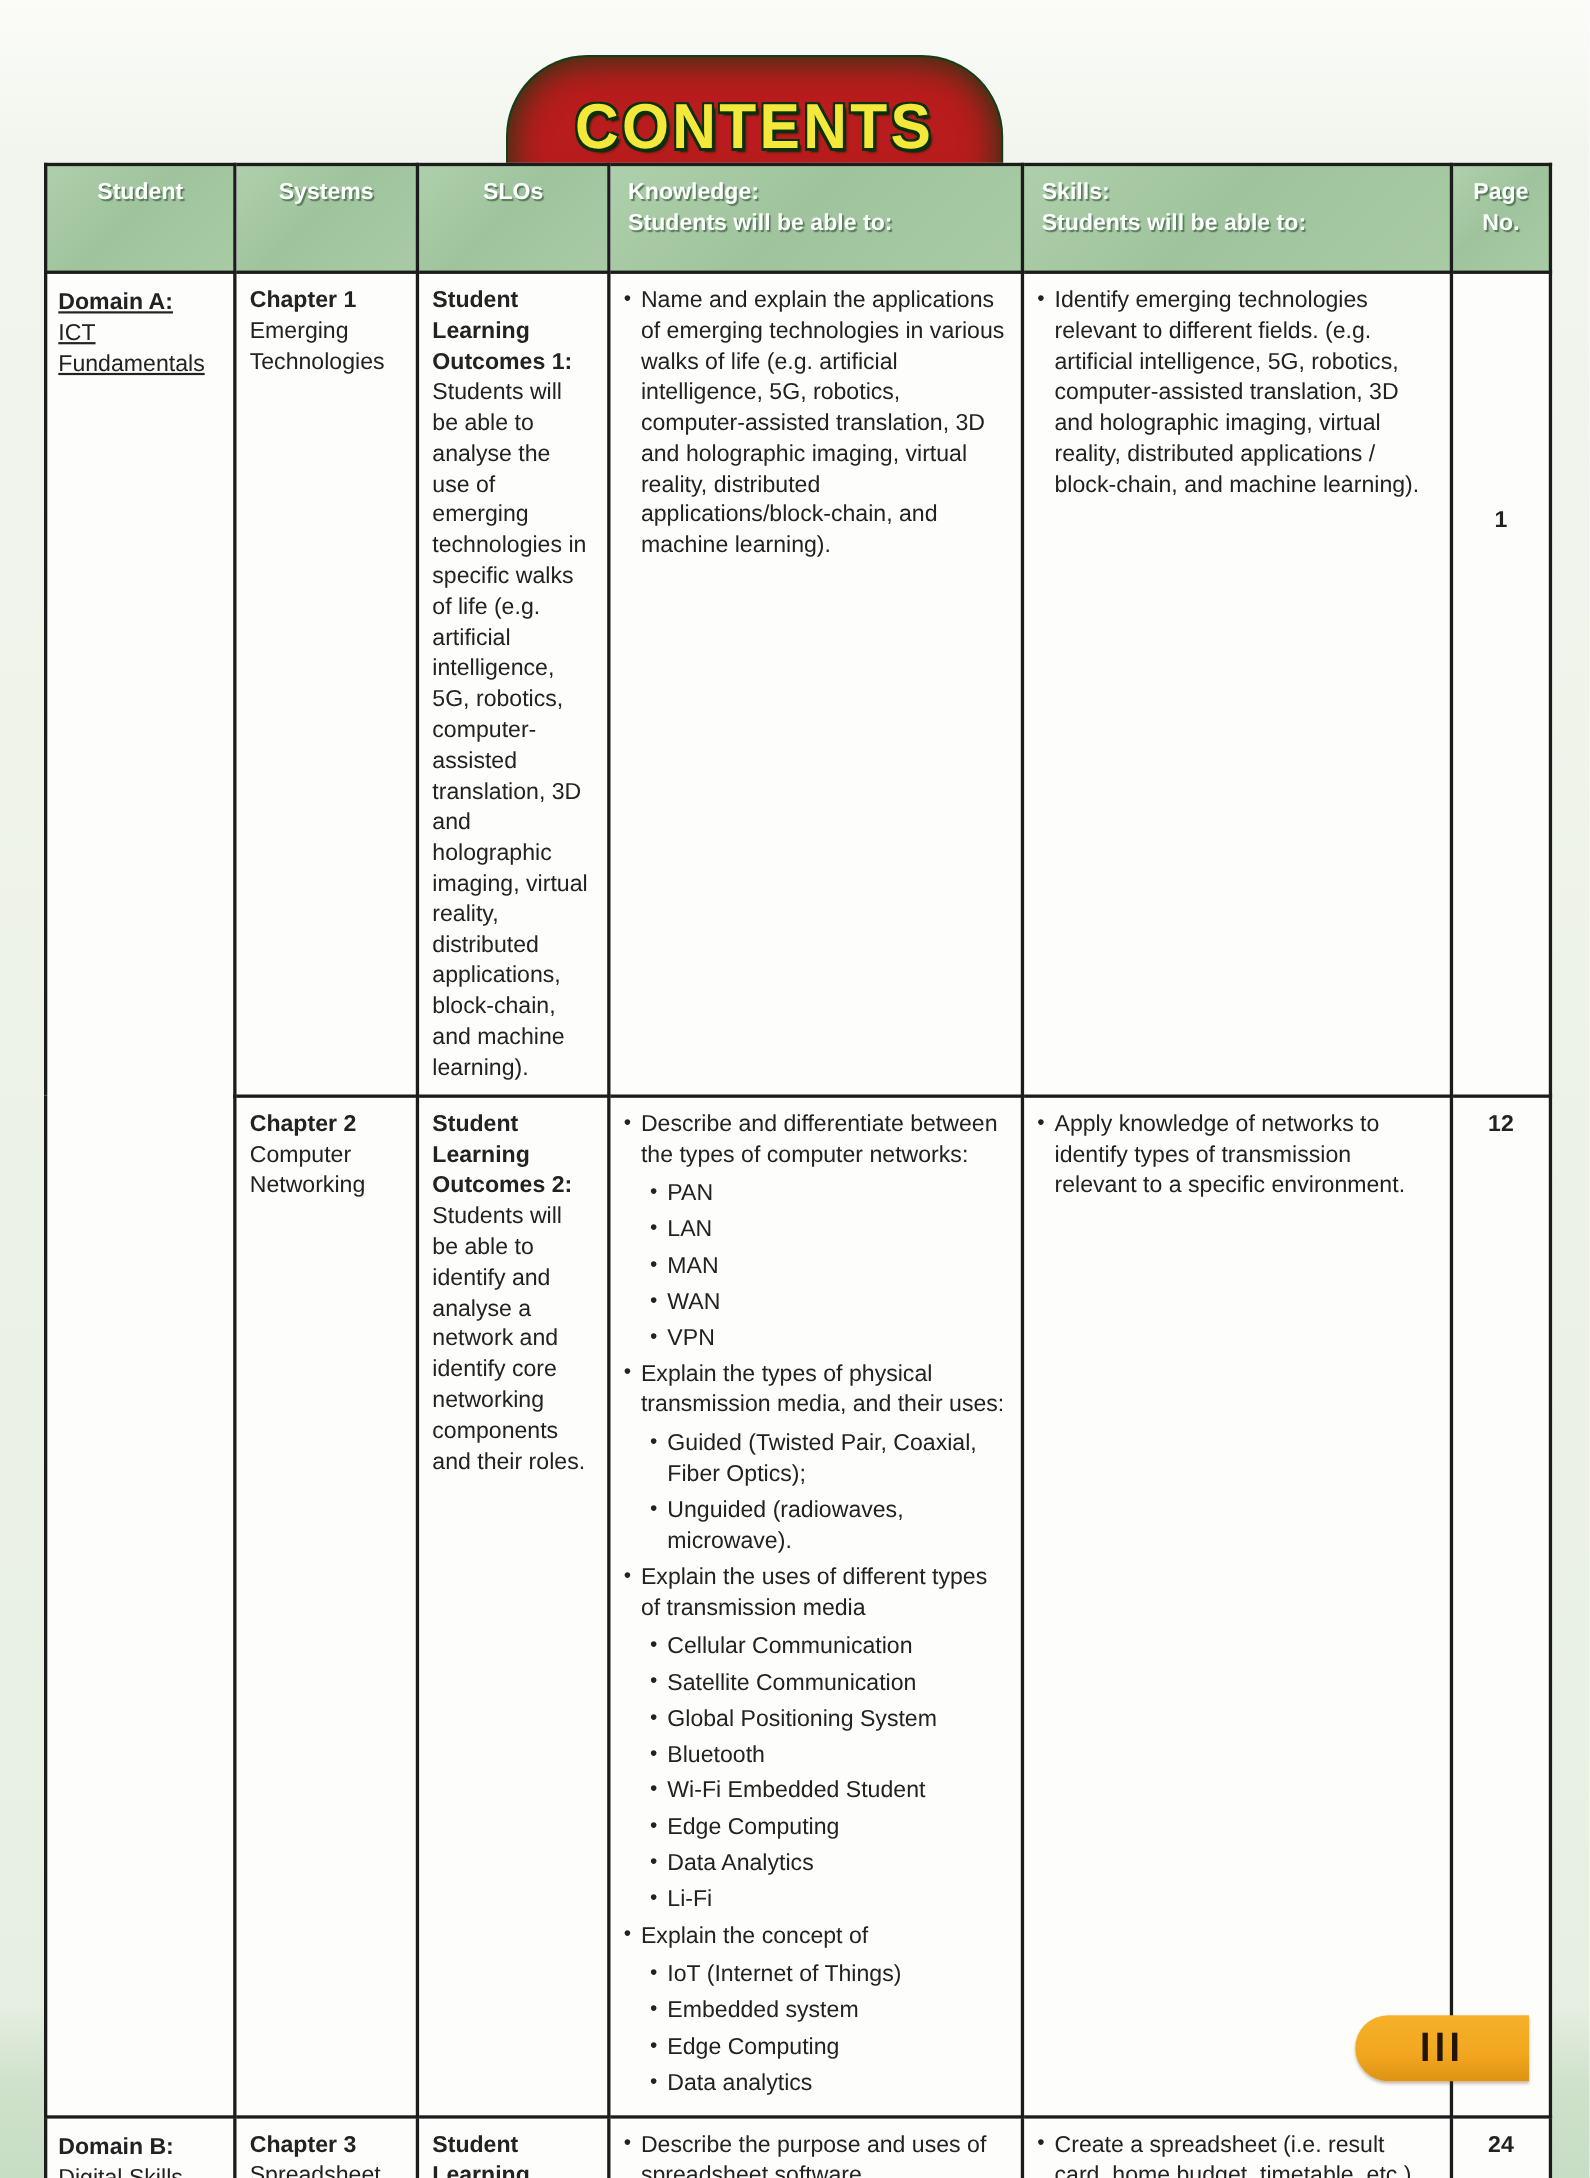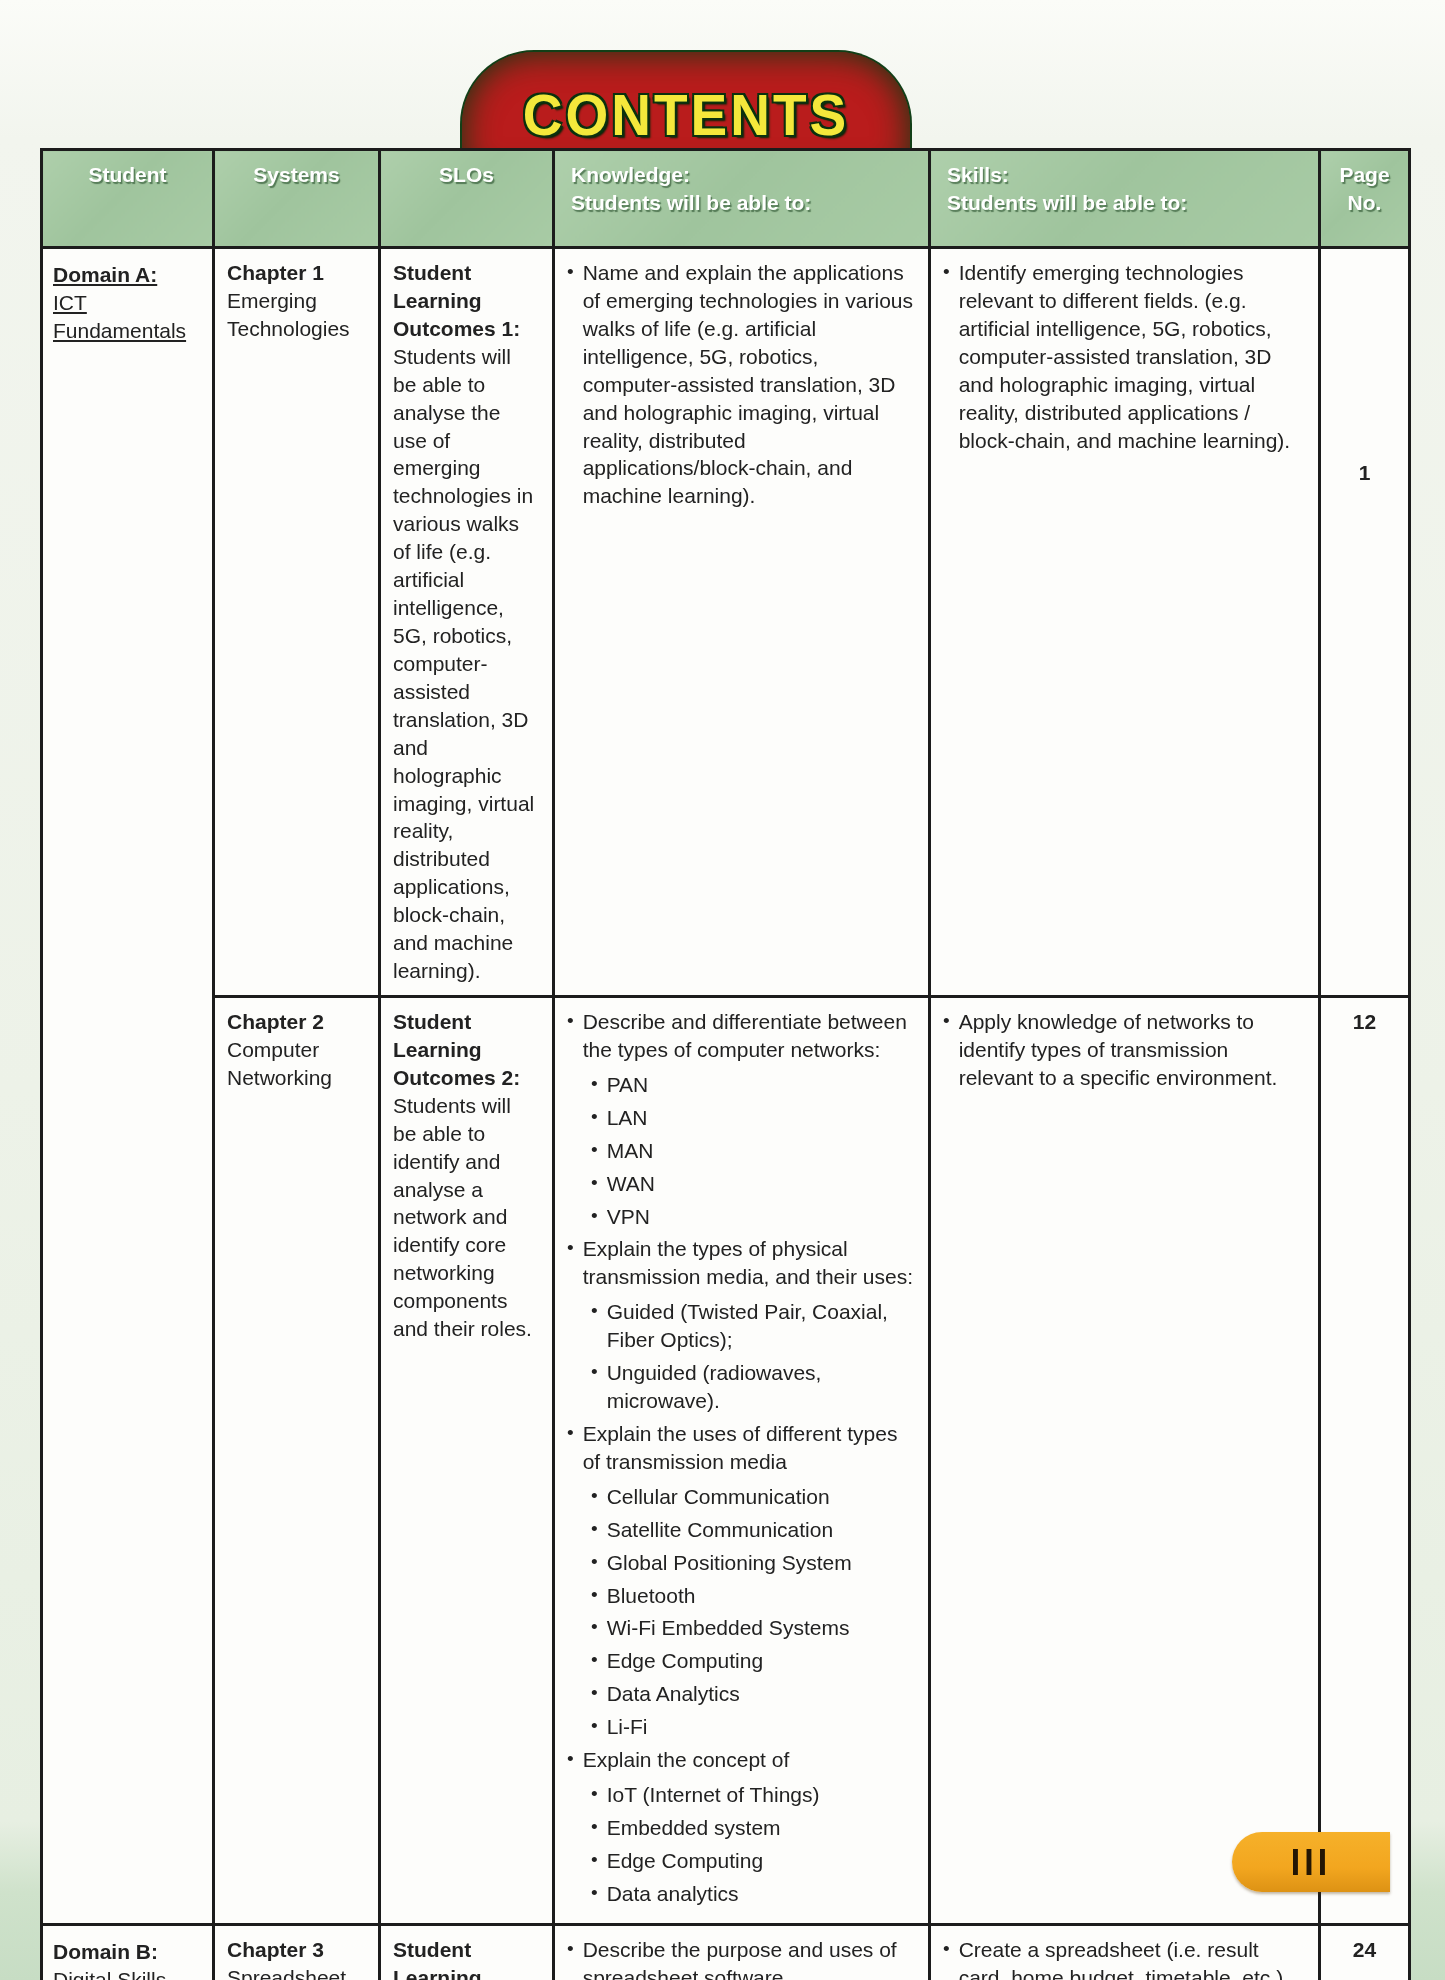--- a/index.html
+++ b/index.html
@@ -104,21 +104,21 @@
       <td rowspan="2" style="padding:12px 8px 12px 10px;text-decoration:underline;">
         <span class="cell-title">Domain A:</span>
         <span class="cell-sub">ICT Fundamentals</span>
       </td>
       <td>
         <span class="cell-title">Chapter 1</span>
         <span class="cell-sub">Emerging Technologies</span>
       </td>
       <td>
         <span class="slo-title">Student Learning Outcomes 1:</span>
-        <span>Students will be able to analyse the use of emerging technologies in various walks of life (e.g. artificial intelligence, 5G, robotics, computer-assisted translation, 3D and holographic imaging, virtual reality, distributed applications, block-chain, and machine learning).</span>
+        <span>Students will be able to analyse the use of emerging technologies in specific walks of life (e.g. artificial intelligence, 5G, robotics, computer-assisted translation, 3D and holographic imaging, virtual reality, distributed applications, block-chain, and machine learning).</span>
       </td>
       <td>
           <div class="bullet l1">
             <span class="dot">•</span>
             <span class="btext">Name and explain the applications of emerging technologies in various walks of life (e.g. artificial intelligence, 5G, robotics, computer-assisted translation, 3D and holographic imaging, virtual reality, distributed applications/block-chain, and machine learning).</span>
           </div>
         </td>
       <td>
           <div class="bullet l1">
             <span class="dot">•</span>
@@ -188,21 +188,21 @@
           <div class="bullet l2">
             <span class="dot">•</span>
             <span class="btext">Global Positioning System</span>
           </div>
           <div class="bullet l2">
             <span class="dot">•</span>
             <span class="btext">Bluetooth</span>
           </div>
           <div class="bullet l2">
             <span class="dot">•</span>
-            <span class="btext">Wi-Fi Embedded Systems</span>
+            <span class="btext">Wi-Fi Embedded Student</span>
           </div>
           <div class="bullet l2">
             <span class="dot">•</span>
             <span class="btext">Edge Computing</span>
           </div>
           <div class="bullet l2">
             <span class="dot">•</span>
             <span class="btext">Data Analytics</span>
           </div>
           <div class="bullet l2">

